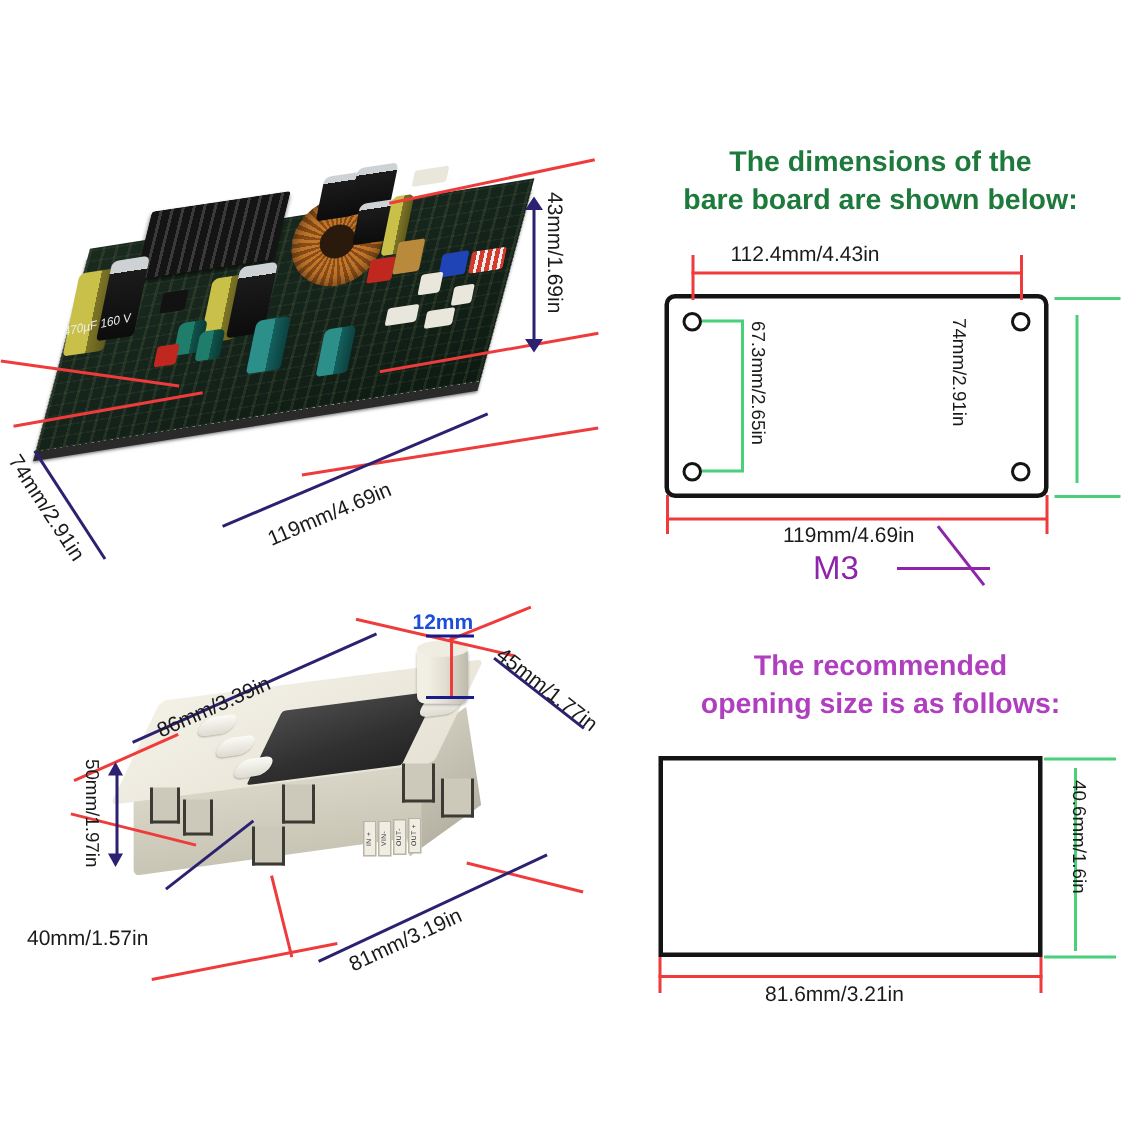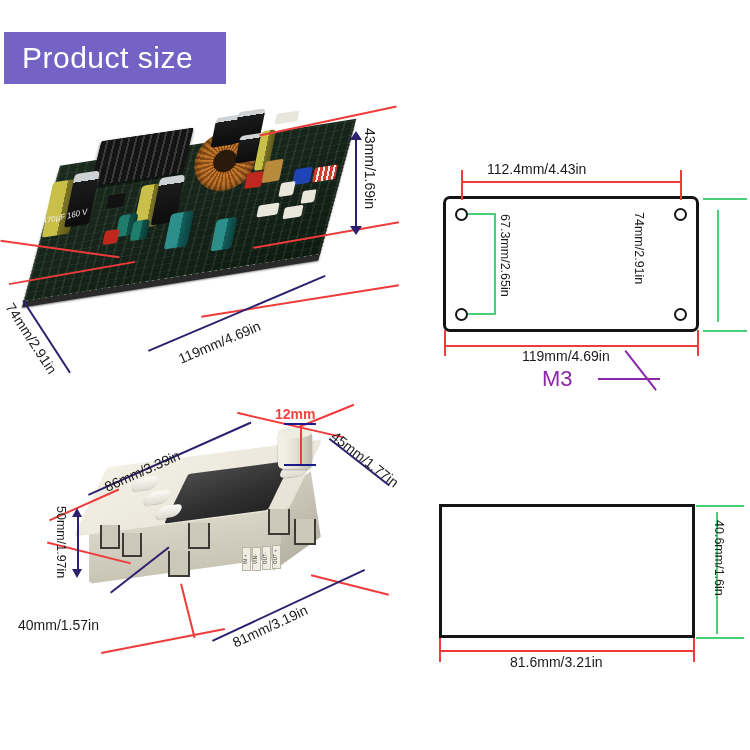--- a/index.html
+++ b/index.html
@@ -22,21 +22,21 @@
   .hdr{
     position:absolute;text-align:center;font-size:19px;line-height:25px;
     font-weight:700;white-space:pre-line;
   }
   .hdr.green{color:#1e7a3c;}
   .hdr.purple{color:#b03fc0;}
 
   .lbl{position:absolute;white-space:nowrap;font-size:14px;color:#1a1a1a;}
   .lbl.sm{font-size:12.5px;}
   .lbl.vert{transform-origin:0 0;transform:rotate(90deg);}
-  .lbl.blue{color:#ef4444;font-weight:700;}
+  .lbl.blue{color:#1d4ed8;font-weight:700;}
   .lbl.m3{color:#8e24aa;font-size:22px;}
 
   .ln{position:absolute;}
   .red{background:#ef3b3b;}
   .grn{background:#4bd07a;}
   .pur{background:#8e24aa;}
 
   
   .board{
     position:absolute;border:3px solid #141414;border-radius:7px;
@@ -139,23 +139,20 @@
     position:absolute;background:#f0ede3;border:1px solid #b9b5a6;
     font-size:4.5px;color:#333;writing-mode:vertical-rl;
     transform:rotate(180deg);text-align:center;letter-spacing:.3px;
   }
 </style>
 </head>
 <body>
 
 <div id="root">
 
-  <div class="banner">
-    <div class="banner-text">Product size</div>
-  </div>
 
   <div class="pcbwrap">
     <div class="pcb"></div>
 
     <div class="cmp heatsink"></div>
     <div class="cmp toroid"></div>
 
     <div class="cmp cap cap-ylw" style="left:30px;top:72px;width:26px;height:56px;"></div>
     <div class="cmp cap cap-blk" style="left:52px;top:64px;width:24px;height:54px;"></div>
     <div class="cmp cap cap-ylw" style="left:120px;top:76px;width:22px;height:44px;"></div>
@@ -194,20 +191,22 @@
   <div class="ln" style="left:350px;top:131px;width:0;height:0;border-left:6px solid transparent;border-right:6px solid transparent;border-bottom:9px solid #2b2170;background:none;"></div>
   <div class="ln" style="left:350px;top:226px;width:0;height:0;border-left:6px solid transparent;border-right:6px solid transparent;border-top:9px solid #2b2170;background:none;"></div>
   <div class="lbl vert" style="left:378px;top:128px;">43mm/1.69in</div>
 
   <div class="ln" style="left:24px;top:300px;width:86px;height:2px;background:#2b2170;transform:rotate(57deg);transform-origin:0 0;"></div>
   <div class="lbl" style="left:16px;top:300px;transform:rotate(57deg);transform-origin:0 0;">74mm/2.91in</div>
 
   <div class="ln" style="left:148px;top:350px;width:192px;height:2px;background:#2b2170;transform:rotate(-23deg);transform-origin:0 0;"></div>
   <div class="lbl" style="left:176px;top:352px;transform:rotate(-23deg);transform-origin:0 0;">119mm/4.69in</div>
 
+  <div class="hdr green" style="left:424px;top:96px;width:326px;">The dimensions of the
+bare board are shown below:</div>
 
   <div class="board" style="left:443px;top:196px;width:256px;height:136px;"></div>
 
   <div class="hole" style="left:455px;top:208px;"></div>
   <div class="hole" style="left:674px;top:208px;"></div>
   <div class="hole" style="left:455px;top:308px;"></div>
   <div class="hole" style="left:674px;top:308px;"></div>
 
   <div class="ln red" style="left:461px;top:181px;width:220px;height:1.6px;"></div>
   <div class="ln red" style="left:461px;top:170px;width:1.6px;height:30px;"></div>
@@ -283,20 +282,22 @@
   <div class="ln" style="left:72px;top:508px;width:0;height:0;border-left:5.5px solid transparent;border-right:5.5px solid transparent;border-bottom:9px solid #2b2170;background:none;"></div>
   <div class="ln" style="left:72px;top:569px;width:0;height:0;border-left:5.5px solid transparent;border-right:5.5px solid transparent;border-top:9px solid #2b2170;background:none;"></div>
   <div class="lbl vert sm" style="left:68px;top:506px;">50mm/1.97in</div>
 
   <div class="ln" style="left:110px;top:592px;width:74px;height:2px;background:#2b2170;transform:rotate(-38deg);transform-origin:0 0;"></div>
   <div class="lbl" style="left:18px;top:617px;">40mm/1.57in</div>
 
   <div class="ln" style="left:212px;top:640px;width:168px;height:2px;background:#2b2170;transform:rotate(-25deg);transform-origin:0 0;"></div>
   <div class="lbl" style="left:230px;top:636px;transform:rotate(-25deg);transform-origin:0 0;">81mm/3.19in</div>
 
+  <div class="hdr purple" style="left:424px;top:432px;width:326px;">The recommended
+opening size is as follows:</div>
 
   <div class="opening" style="left:439px;top:504px;width:256px;height:134px;"></div>
 
   <div class="ln grn" style="left:696px;top:505px;width:48px;height:1.5px;"></div>
   <div class="ln grn" style="left:696px;top:637px;width:48px;height:1.5px;"></div>
   <div class="ln grn" style="left:716px;top:512px;width:1.8px;height:122px;"></div>
   <div class="lbl vert sm" style="left:726px;top:520px;">40.6mm/1.6in</div>
 
   <div class="ln red" style="left:439px;top:650px;width:256px;height:1.6px;"></div>
   <div class="ln red" style="left:439px;top:638px;width:1.6px;height:24px;"></div>

